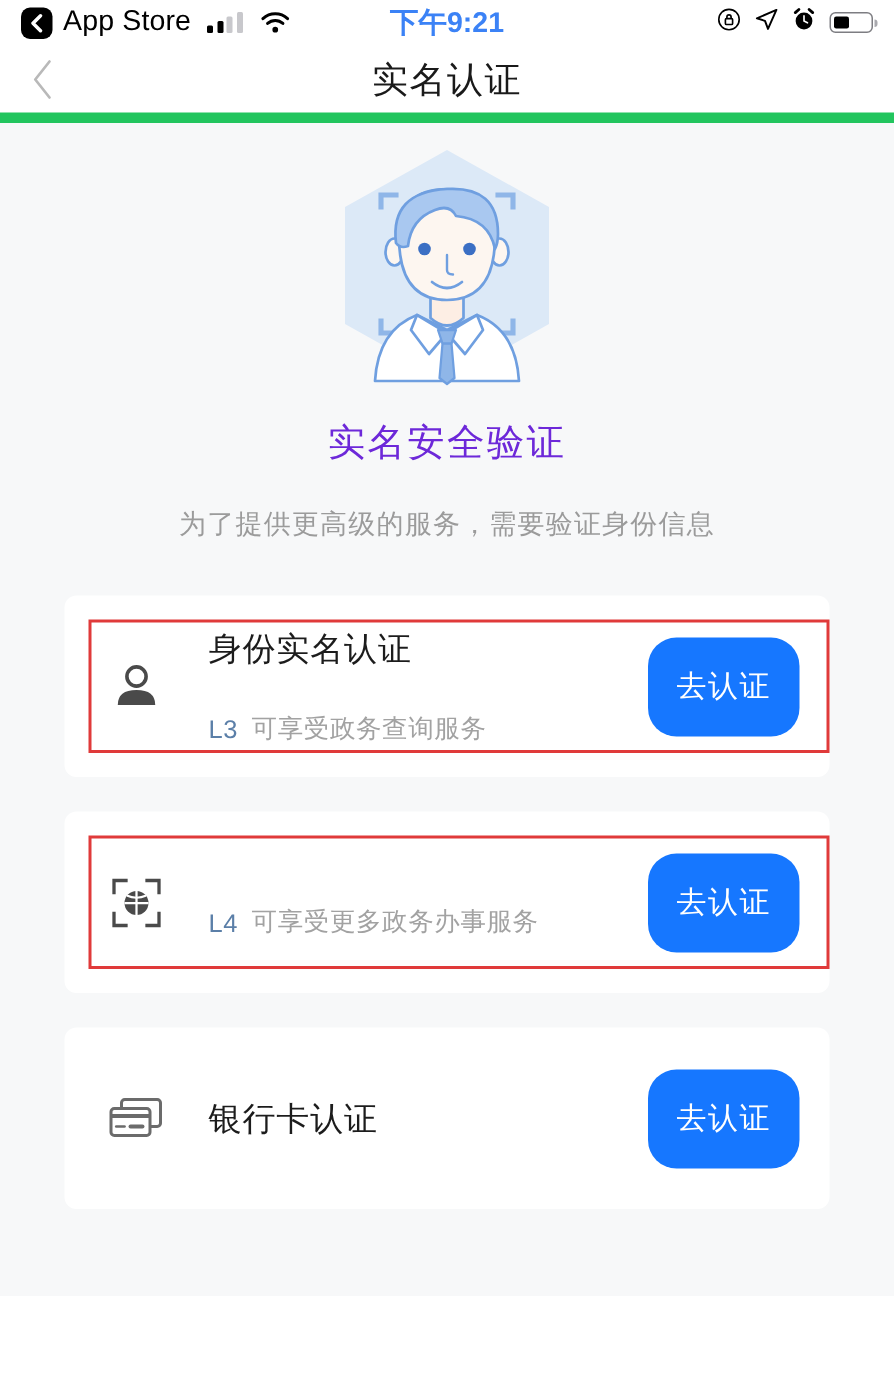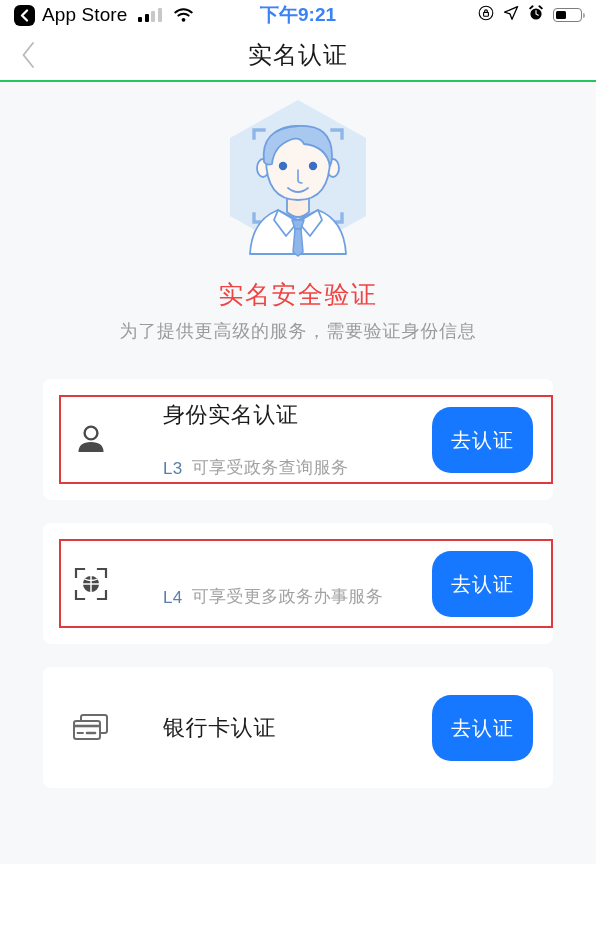--- a/index.html
+++ b/index.html
@@ -77,21 +77,21 @@
     width: 42%; height: 100%;
     background: #000;
     border-radius: 1.5px;
   }
 
   
   .navbar {
     position: relative;
     height: 52px;
     background: #ffffff;
-    border-bottom: 2px solid #22c55e;
+    border-bottom: 7px solid #22c55e;
     display: flex; align-items: center;
   }
   .nav-back {
     width: 56px; height: 52px;
     display: flex; align-items: center; justify-content: center;
     cursor: pointer;
   }
   .nav-title {
     position: absolute; left: 0; right: 0;
     text-align: center;
@@ -105,43 +105,42 @@
   .hero {
     padding-top: 14px;
     display: flex; justify-content: center;
   }
   .hero svg { display: block; }
 
   .headline {
     margin-top: 14px;
     text-align: center;
     font-size: 25px;
-    color: #ef4444;
+    color: #6d28d9;
     letter-spacing: 1.5px;
   }
   .subline {
-    margin-top: 8px;
+    margin-top: 26px;
     text-align: center;
     font-size: 18px;
     color: #9b9b9b;
     letter-spacing: 0.8px;
   }
 
   
   .cards { margin-top: 36px; padding: 0 43px; }
   .card {
     position: relative;
     background: #ffffff;
     border-radius: 8px;
     height: 121px;
     margin-bottom: 23px;
     display: flex;
     align-items: center;
     padding: 0 20px 0 22px;
-    gap: 24px;
   }
   .highlight-box {
     position: absolute;
     left: 16px; right: 0px;
     top: 16px; bottom: 16px;
     border: 2.5px solid #e03a3a;
     pointer-events: none;
   }
   .card-icon {
     width: 52px;

